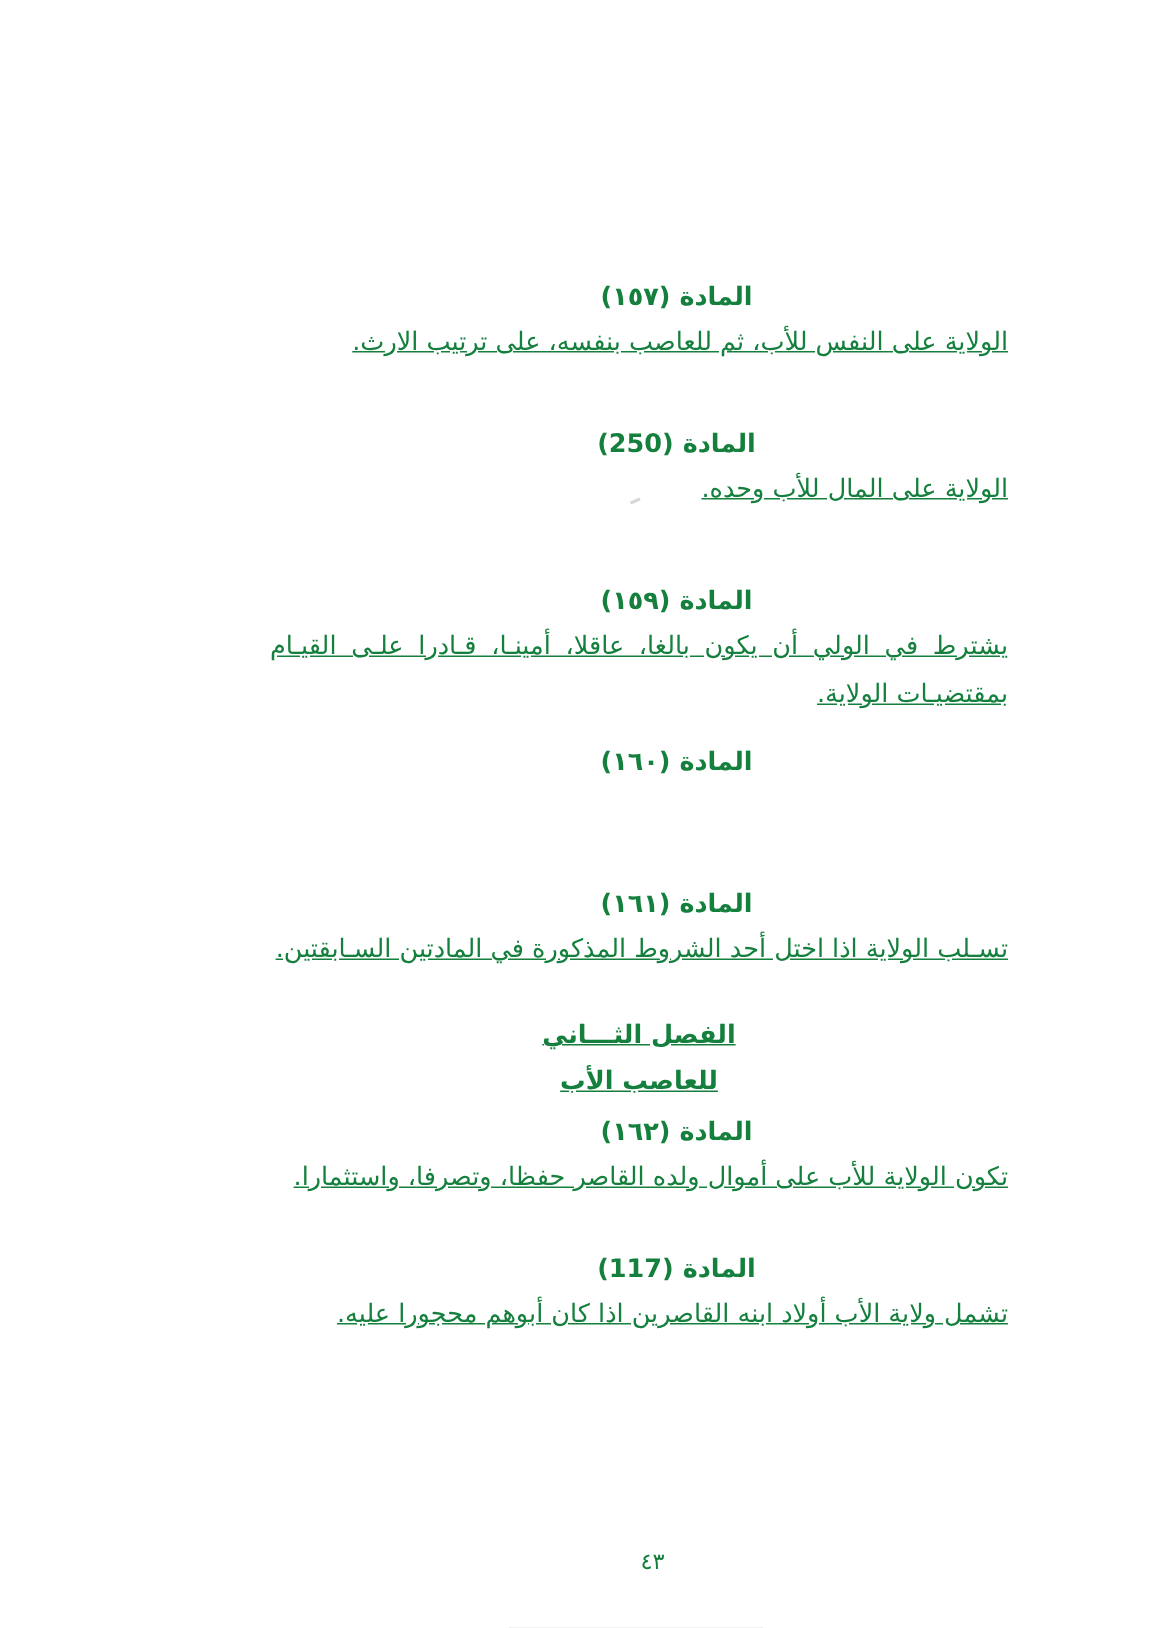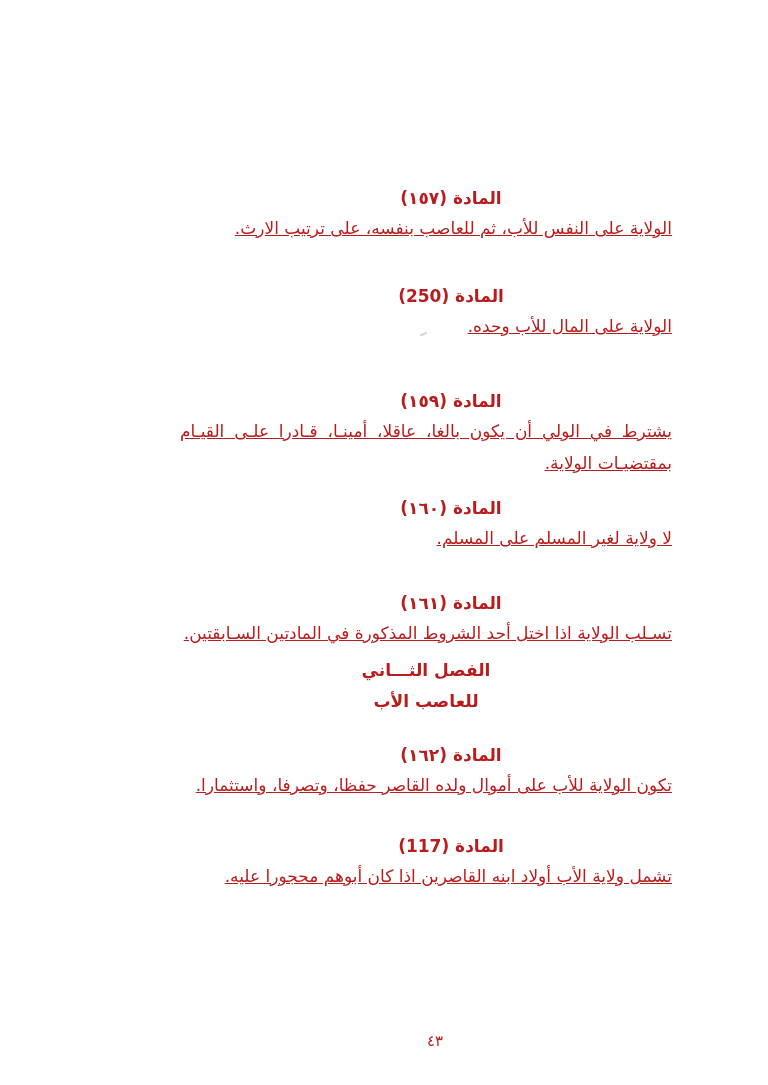--- a/index.html
+++ b/index.html
@@ -9,21 +9,21 @@
   }
   .page {
     position: relative;
     width: 768px;
     height: 1085px;
     margin: 0 auto;
     background: #ffffff;
     overflow: hidden;
     direction: rtl;
     font-family: "DejaVu Sans", sans-serif;
-    color: #b91c1c;
+    color: #15803d;
   }
   .section {
     position: absolute;
     right: 96px;
     width: 492px;
   }
   .art-heading {
     font-size: 17px;
     font-weight: bold;
     text-align: center;
@@ -71,21 +71,21 @@
     height: 2px;
     background: #d6d6d6;
     transform: rotate(-25deg);
   }
   
   .art157 { top: 186px; }
   .art158 { top: 284px; }
   .art159 { top: 389px; }
   .art160 { top: 496px; }
   .art161 { top: 591px; }
-  .chapter-block { top: 658px; }
+  .chapter-block { top: 678px; text-decoration: underline; }
   .art162 { top: 743px; }
   .art163 { top: 834px; }
 </style>
 </head>
 <body>
 
 <div class="page">
 
   <div class="section art157">
     <div class="art-heading">المادة (١٥٧)</div>
@@ -99,21 +99,20 @@
 
   <div class="scan-artifact"></div>
 
   <div class="section art159">
     <div class="art-heading">المادة (١٥٩)</div>
     <div class="art-body justified">يشترط في الولي أن يكون بالغا، عاقلا، أمينـا، قـادرا علـى القيـام بمقتضيـات الولاية.</div>
   </div>
 
   <div class="section art160">
     <div class="art-heading">المادة (١٦٠)</div>
-    <div class="art-body">لا ولاية لغير المسلم على المسلم.</div>
   </div>
 
   <div class="section art161">
     <div class="art-heading">المادة (١٦١)</div>
     <div class="art-body">تسـلب الولاية اذا اختل أحد الشروط المذكورة في المادتين السـابقتين.</div>
   </div>
 
   <div class="chapter chapter-block">
     <div class="chapter-title">الفصل الثـــاني</div>
     <div class="chapter-subtitle">للعاصب الأب</div>

